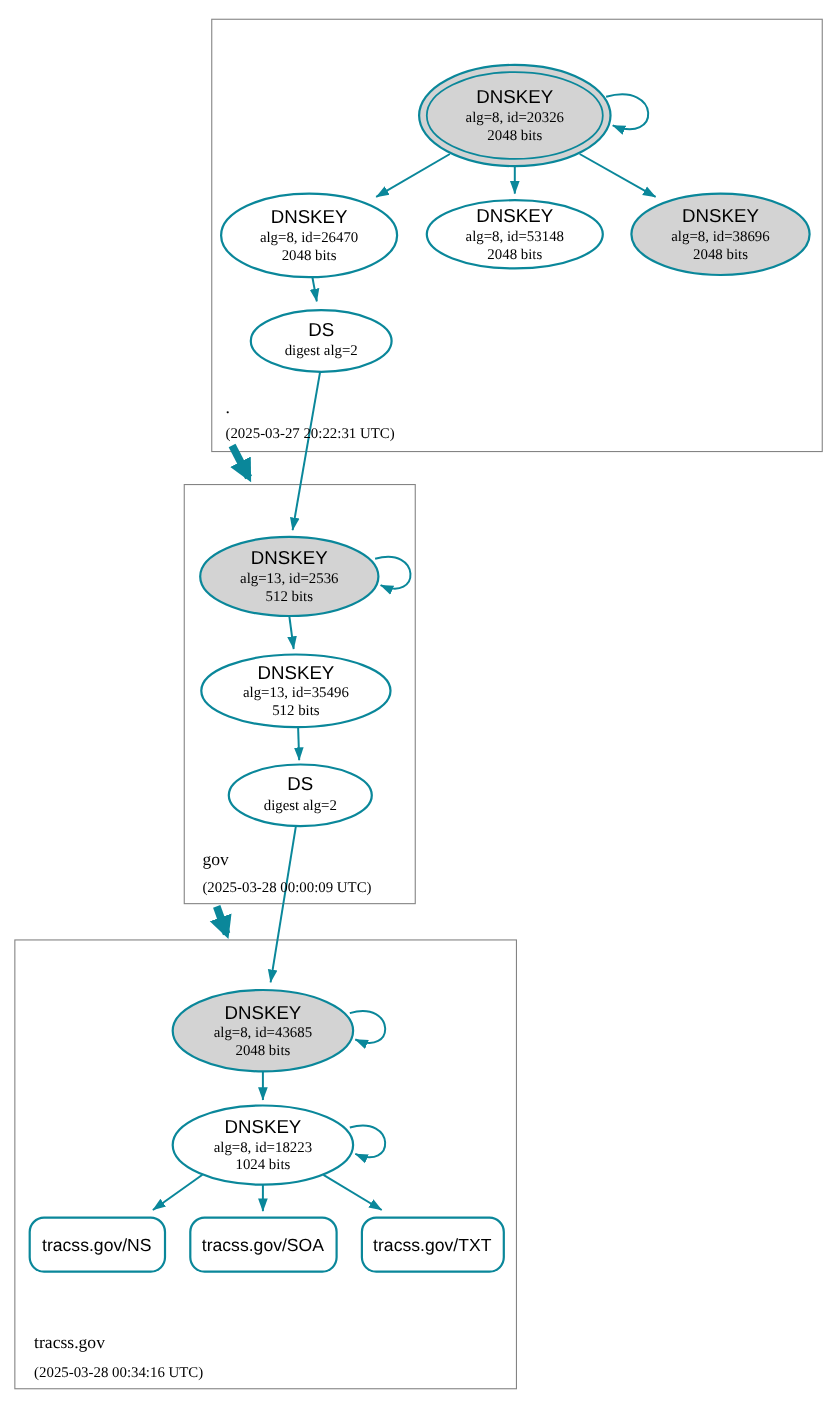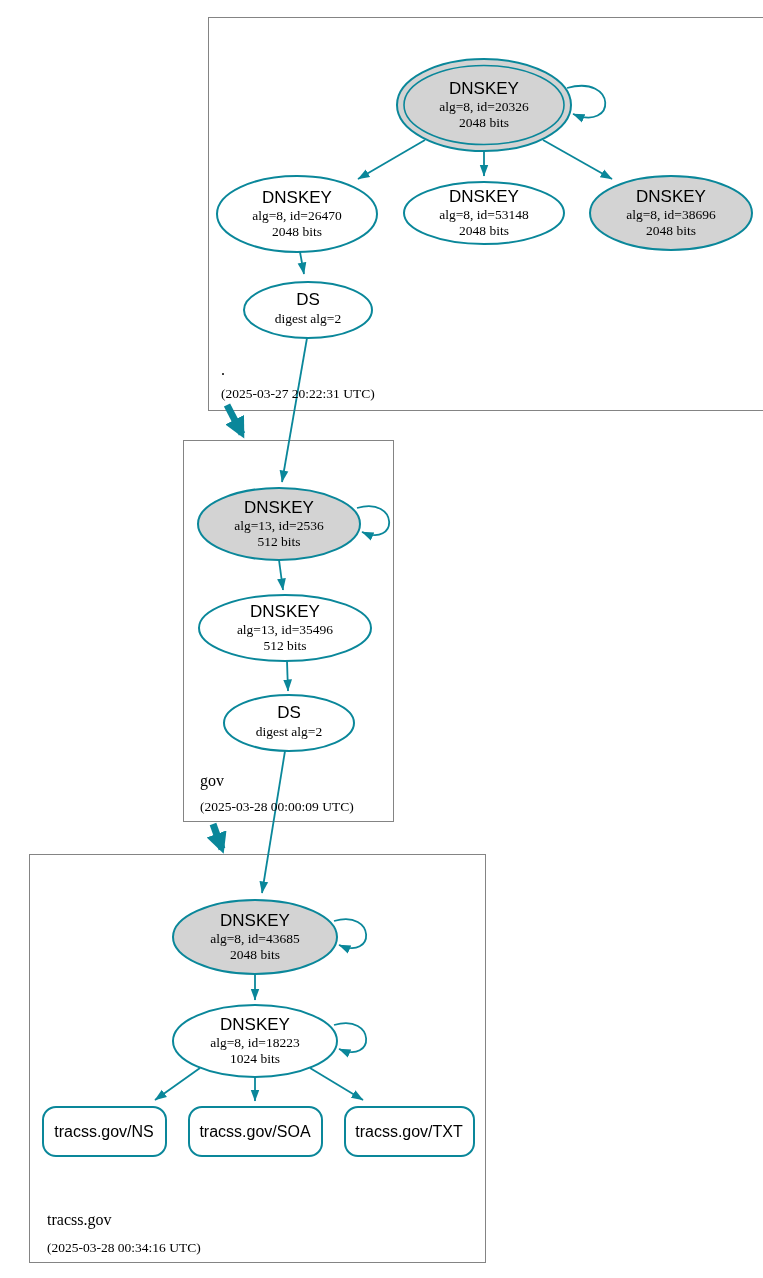--- a/index.html
+++ b/index.html
@@ -1,21 +1,20 @@
 <!DOCTYPE html>
 <html><head>
 <meta charset="utf-8">
 <style>
   html,body { margin:0; padding:0; background:#ffffff; }
   #stage {
     position:relative;
     width:651px; height:1278px;
     background:#ffffff;
     font-family:"Liberation Serif", serif;
-    margin-left:16px;
   }
   svg { display:block; }
   .zonebox { fill:none; stroke:#848484; stroke-width:1; }
   .edge  { fill:none; stroke:#0a879a; stroke-width:1.8; }
   .edge-thick { fill:none; stroke:#0a879a; stroke-width:7; }
   .node  { fill:#ffffff; stroke:#0a879a; stroke-width:2; }
   .node.gray { fill:#d3d3d3; }
   .node.inner { fill:none; stroke-width:1.6; }
   .rrset { fill:#ffffff; stroke:#0a879a; stroke-width:2; }
   text { fill:#000000; }

